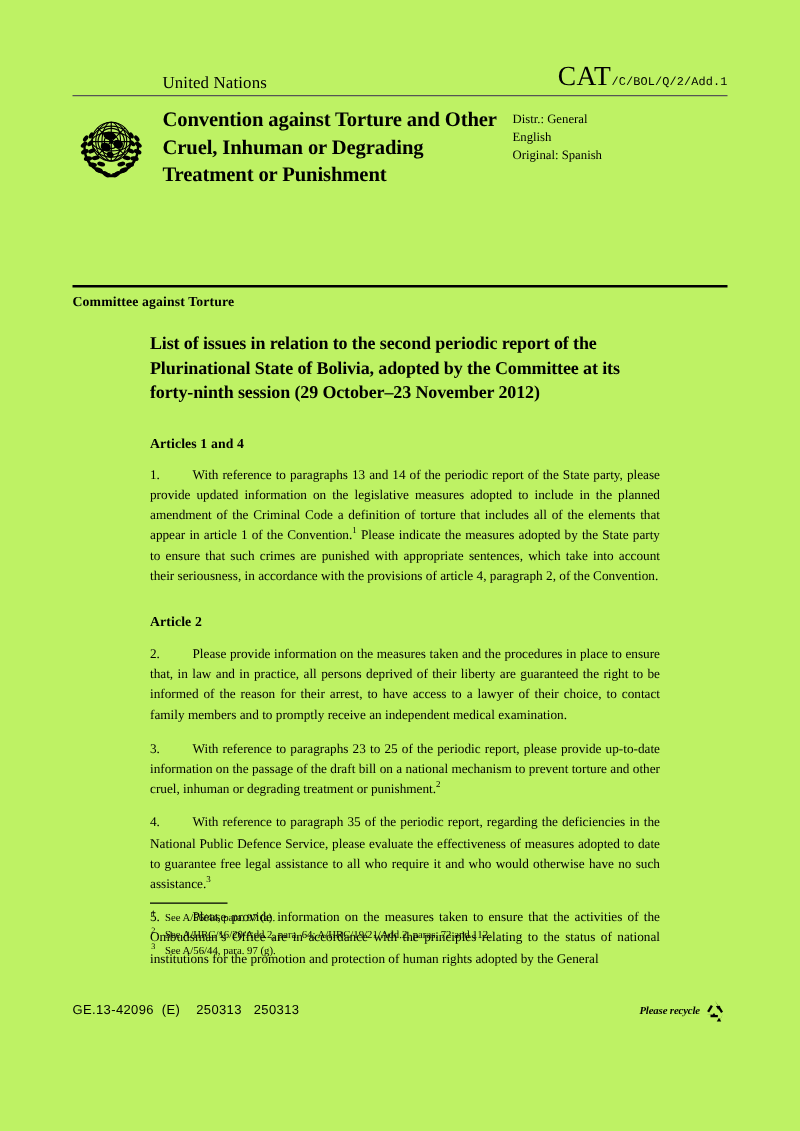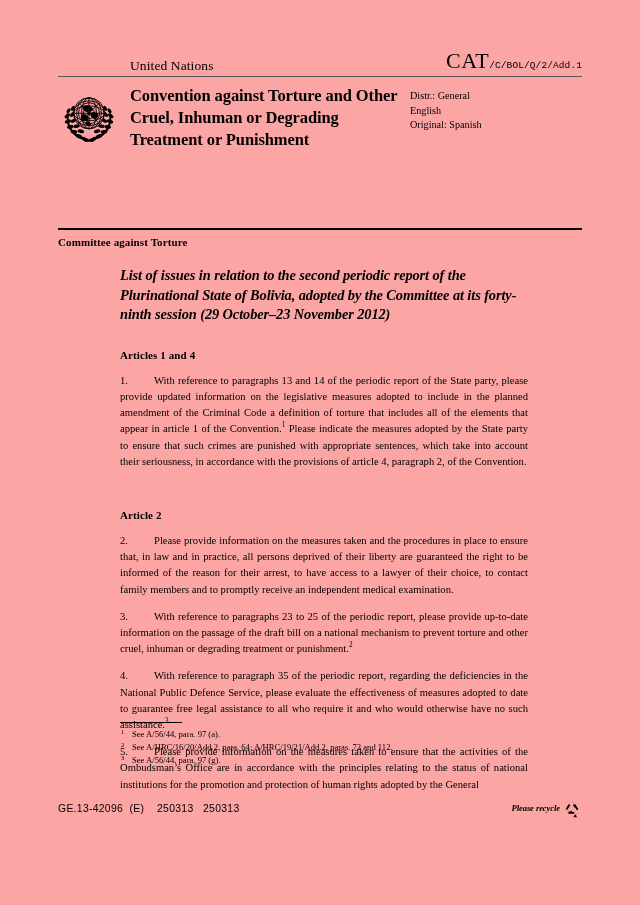--- a/index.html
+++ b/index.html
@@ -14,21 +14,21 @@
     color: #000000;
     position: relative;
     overflow: hidden;
   }
 
   .page {
     position: absolute;
     left: 0; top: 0;
     width: 640px;
     height: 905px;
-    background: #fca5a5;
+    background: #bef264;
   }
 
   
   .masthead {
     position: absolute;
     left: 58px;
     top: 50px;
     width: 524px;
   }
   .mast-toprow {
@@ -128,32 +128,31 @@
     width: 408px;
   }
 
   .doc-title {
     font-family: "Liberation Serif", serif;
     font-weight: bold;
     font-size: 14.4px;
     line-height: 1.36;
     letter-spacing: -0.1px;
     margin: 0 0 24px 0;
-    font-style: italic;
   }
 
   .sec-heading {
     font-family: "Liberation Serif", serif;
     font-weight: bold;
     font-size: 11px;
     margin: 0 0 12px 0;
     letter-spacing: 0.1px;
   }
   .sec-heading.spaced {
-    margin-top: 39px;
+    margin-top: 22px;
   }
 
   .para {
     font-family: "Liberation Serif", serif;
     font-size: 10.6px;
     line-height: 1.53;
     text-align: justify;
     margin: 0 0 11px 0;
     letter-spacing: 0px;
   }

